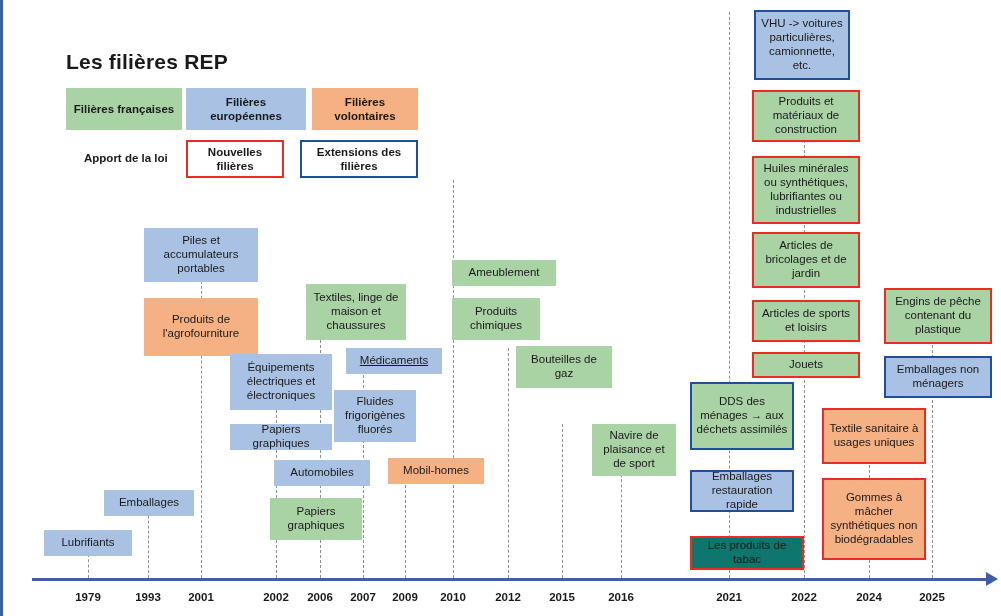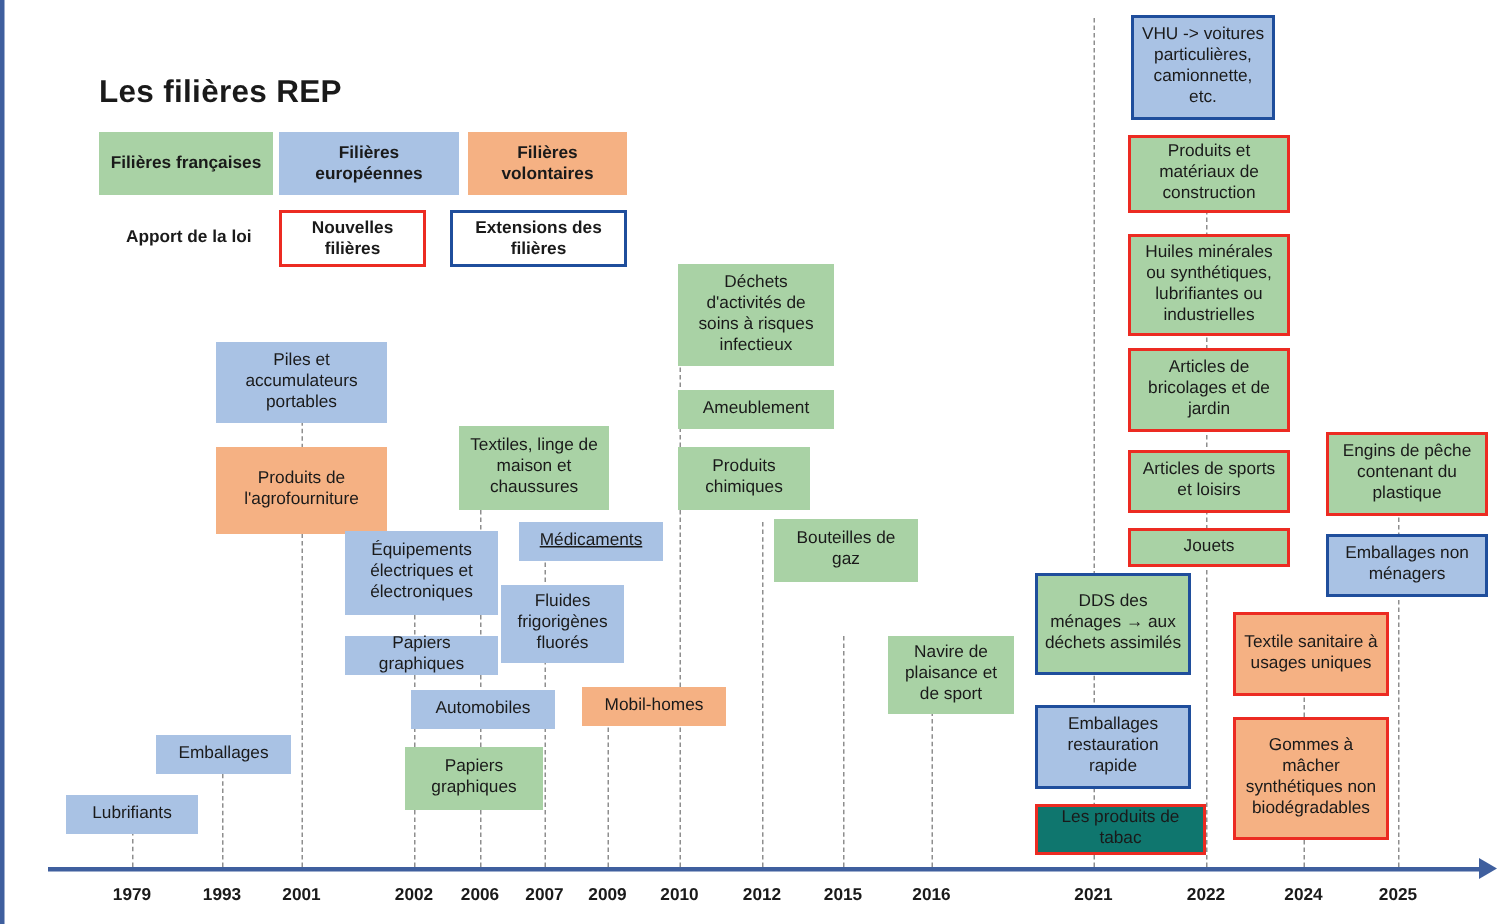--- a/index.html
+++ b/index.html
@@ -184,21 +184,20 @@
   <div class="node n-green" style="left:306px; top:284px; width:100px; height:56px;">Textiles, linge de maison et chaussures</div>
 
   <div class="node n-blue" style="left:274px; top:460px; width:96px; height:26px;">Automobiles</div>
 
   <div class="node n-blue" style="left:346px; top:348px; width:96px; height:26px;text-decoration:underline;">Médicaments</div>
 
   <div class="node n-blue" style="left:334px; top:390px; width:82px; height:52px;">Fluides frigorigènes fluorés</div>
 
   <div class="node n-orange" style="left:388px; top:458px; width:96px; height:26px;">Mobil-homes</div>
 
-  <div class="node n-green" style="left:452px; top:176px; width:104px; height:68px;">Déchets d'activités de soins à risques infectieux</div>
 
   <div class="node n-green" style="left:452px; top:260px; width:104px; height:26px;">Ameublement</div>
 
   <div class="node n-green" style="left:452px; top:298px; width:88px; height:42px;">Produits chimiques</div>
 
   <div class="node n-green" style="left:516px; top:346px; width:96px; height:42px;">Bouteilles de gaz</div>
 
   <div class="node n-green" style="left:592px; top:424px; width:84px; height:52px;">Navire de plaisance et de sport</div>
 
   <div class="node n-blueb-blue" style="left:754px; top:10px; width:96px; height:70px;">VHU -&gt; voitures particulières, camionnette, etc.</div>
@@ -208,21 +207,21 @@
   <div class="node n-red-green" style="left:752px; top:156px; width:108px; height:68px;">Huiles minérales ou synthétiques, lubrifiantes ou industrielles</div>
 
   <div class="node n-red-green" style="left:752px; top:232px; width:108px; height:56px;">Articles de bricolages et de jardin</div>
 
   <div class="node n-red-green" style="left:752px; top:300px; width:108px; height:42px;">Articles de sports et loisirs</div>
 
   <div class="node n-red-green" style="left:752px; top:352px; width:108px; height:26px;">Jouets</div>
 
   <div class="node n-blueb-green" style="left:690px; top:382px; width:104px; height:68px;">DDS des ménages → aux déchets assimilés</div>
 
-  <div class="node n-blueb-blue" style="left:690px; top:470px; width:104px; height:56px;">Emballages restauration rapide</div>
+  <div class="node n-blueb-blue" style="left:690px; top:470px; width:104px; height:42px;">Emballages restauration rapide</div>
 
   <div class="node n-red-blue" style="left:690px; top:536px; width:114px; height:34px;">Les produits de tabac</div>
 
   <div class="node n-red-orange" style="left:822px; top:408px; width:104px; height:56px;">Textile sanitaire à usages uniques</div>
 
   <div class="node n-red-orange" style="left:822px; top:478px; width:104px; height:82px;">Gommes à mâcher synthétiques non biodégradables</div>
 
   <div class="node n-red-green" style="left:884px; top:288px; width:108px; height:56px;">Engins de pêche contenant du plastique</div>
 
   <div class="node n-blueb-blue" style="left:884px; top:356px; width:108px; height:42px;">Emballages non ménagers</div>

